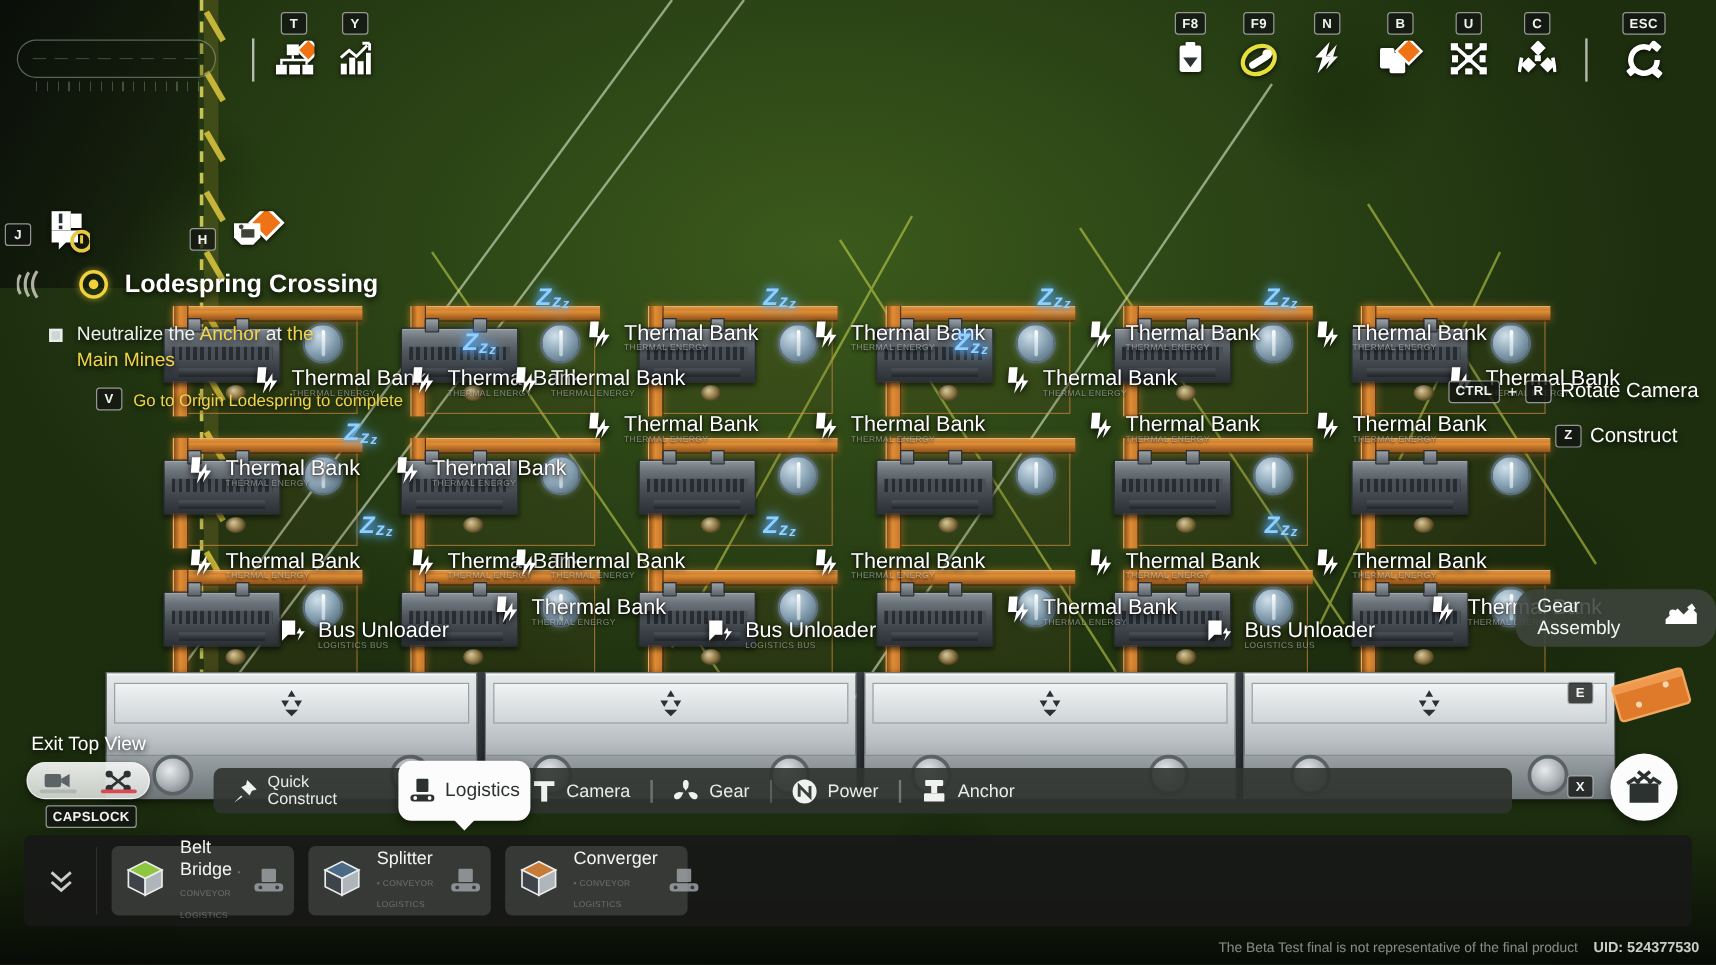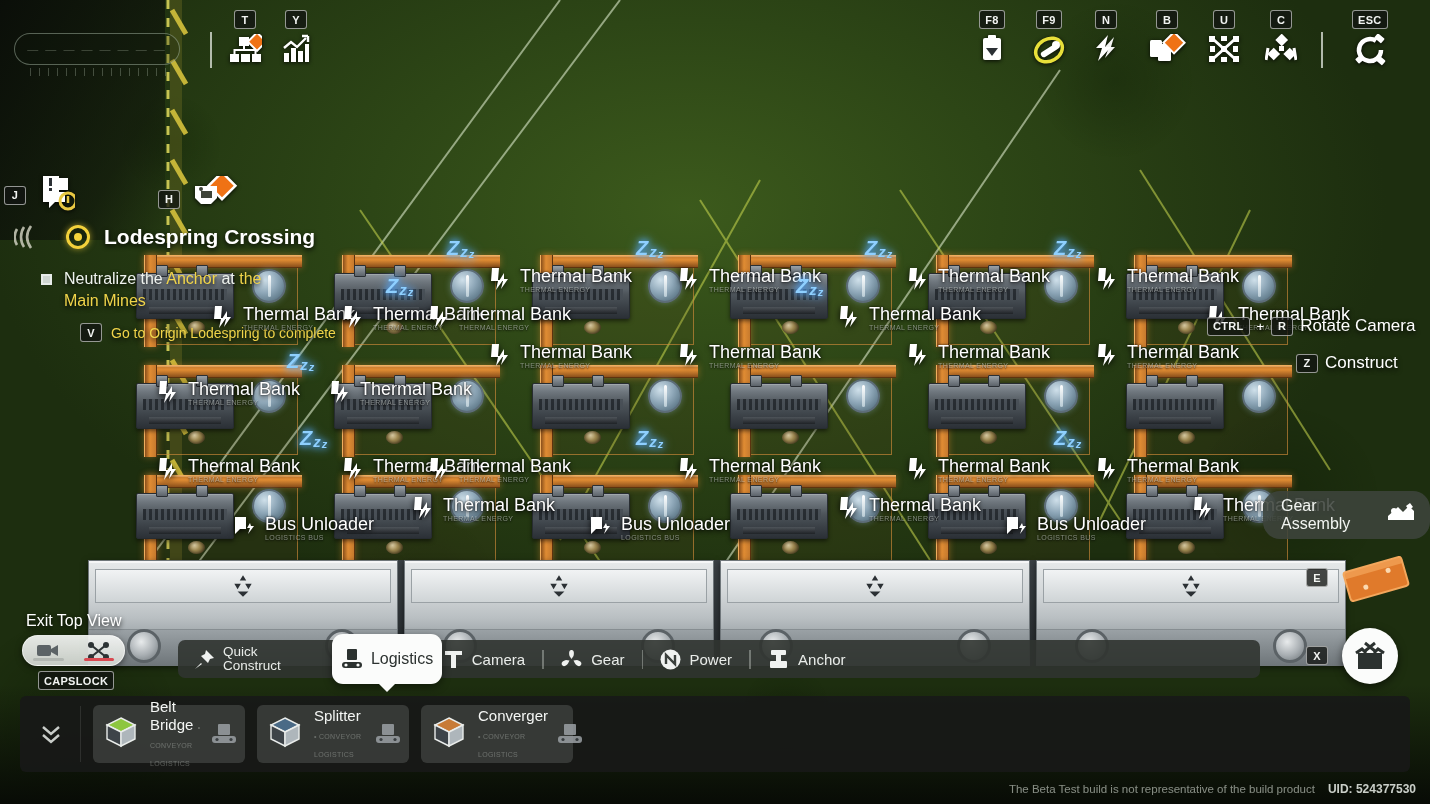--- a/index.html
+++ b/index.html
@@ -1178,18 +1178,18 @@
     </div>
     <div class="toolbox-btn">
       <svg width="34" height="30" viewBox="0 0 34 30">
         <path d="M5 12h24v16H5z" fill="#2c3230"></path>
         <path d="M3 12l6-4 4 4M31 12l-6-4-4 4" stroke="#2c3230" stroke-width="3" fill="none"></path>
         <path d="M12 2l10 8M22 2l-10 8" stroke="#2c3230" stroke-width="3"></path>
       </svg>
     </div>
 
     <div class="watermark">
-      <span class="wm-txt">The Beta Test build is not representative of the build product</span>
+      <span class="wm-txt">The Beta Test final is not representative of the final product</span>
       <span class="wm-uid">UID: 524377530</span>
     </div>
 
   </div>
 </div>
 
 </body></html>

